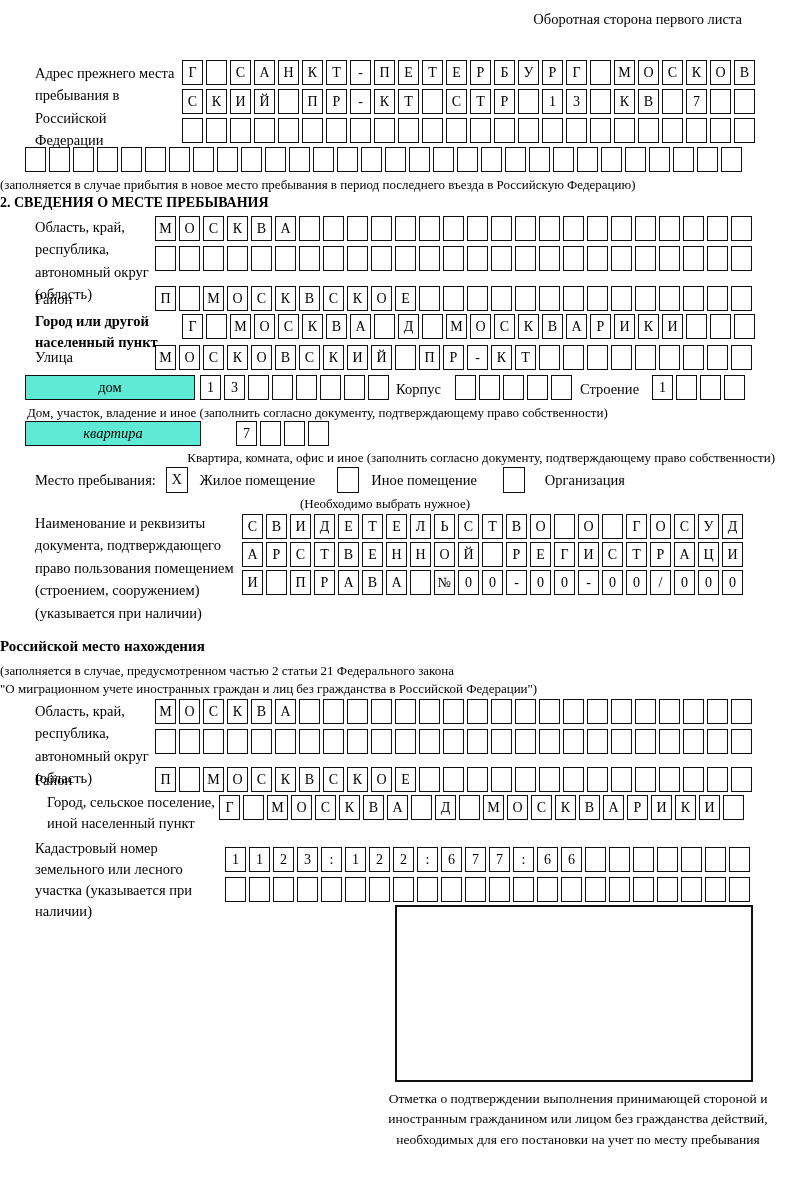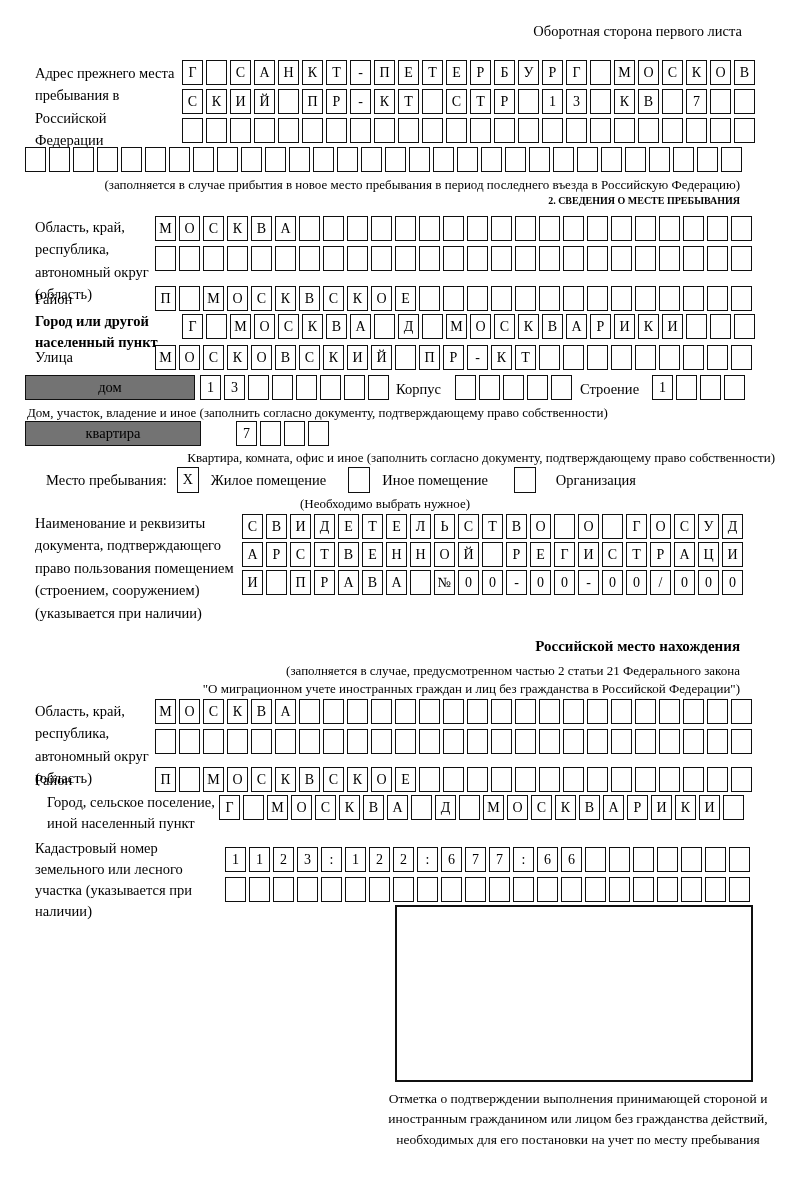--- a/index.html
+++ b/index.html
@@ -18,39 +18,39 @@
     flex:none;
     width:21px; height:25px;
     border:1.6px solid #101010;
     display:flex; align-items:center; justify-content:center;
     font-size:14px; line-height:1;
     background:#fff;
   }
   .widebox {
     border:1.6px solid #101010; height:25px;
     display:flex; align-items:center; justify-content:center;
-    font-size:14.5px; background:#737373;
+    font-size:14.5px; background:#5eead4;
   }
   .checkbox {
     flex:none; width:22px; height:26px;
     border:1.6px solid #101010;
     display:flex; align-items:center; justify-content:center;
     font-size:14px; background:#fff;
   }
   .label { font-size:14.5px; line-height:1.55; }
   .caption { font-size:13px; line-height:1.4; }
-  .center { left:0; width:720px; text-align:right;margin-left:20px; }
-  .title { font-weight:bold; font-size:10px; }
+  .center { left:0; width:720px; text-align:left; }
+  .title { font-weight:bold; font-size:14px; }
   .stayrow { display:flex; align-items:center; font-size:14.5px; }
   .stamp-box { border:2px solid #101010; background:#fff; }
 </style>
 </head>
 <body>
 
-<div class="abs label" style="top:20px; right:58px;">Оборотная сторона первого листа</div>
+<div class="abs label" style="top:8px; right:58px;">Оборотная сторона первого листа</div>
 
 <div class="abs label" style="left:35px; top:62px; width:142px;font-family:Liberation Serif, serif;">Адрес прежнего места пребывания в Российской Федерации</div>
 <div class="abs cellrow" style="left:182px; top:60px;">
     <span class="cell">Г</span>
     <span class="cell"></span>
     <span class="cell">С</span>
     <span class="cell">А</span>
     <span class="cell">Н</span>
     <span class="cell">К</span>
     <span class="cell">Т</span>
@@ -323,30 +323,30 @@
   </div>
 <div class="abs label" style="left:580px; top:378px;">Строение</div>
 <div class="abs cellrow" style="left:652px; top:375px;">
     <span class="cell">1</span>
     <span class="cell"></span>
     <span class="cell"></span>
     <span class="cell"></span>
   </div>
 <div class="abs caption" style="left:27px; top:404px; width:730px;">Дом, участок, владение и иное (заполнить согласно документу, подтверждающему право собственности)</div>
 
-<div class="abs widebox" style="left:25px; top:421px; width:176px;">квартира</div>
+<div class="abs widebox" style="left:25px; top:421px; width:176px;font-style:italic;">квартира</div>
 <div class="abs cellrow" style="left:236px; top:421px;">
     <span class="cell">7</span>
     <span class="cell"></span>
     <span class="cell"></span>
     <span class="cell"></span>
   </div>
 <div class="abs caption" style="left:35px; top:449px; width:740px;text-align:right;">Квартира, комната, офис и иное (заполнить согласно документу, подтверждающему право собственности)</div>
 
-<div class="abs stayrow" style="left:35px; top:467px;margin-left:11px;">
+<div class="abs stayrow" style="left:35px; top:467px;">
   <span>Место пребывания:</span>
   <span class="checkbox" style="margin-left:10px;">X</span>
   <span style="margin-left:12px;">Жилое помещение</span>
   <span class="checkbox" style="margin-left:22px;"></span>
   <span style="margin-left:12px;">Иное помещение</span>
   <span class="checkbox" style="margin-left:26px;"></span>
   <span style="margin-left:20px;">Организация</span>
 </div>
 <div class="abs caption" style="left:0; top:495px; width:770px; text-align:center;">(Необходимо выбрать нужное)</div>
 

